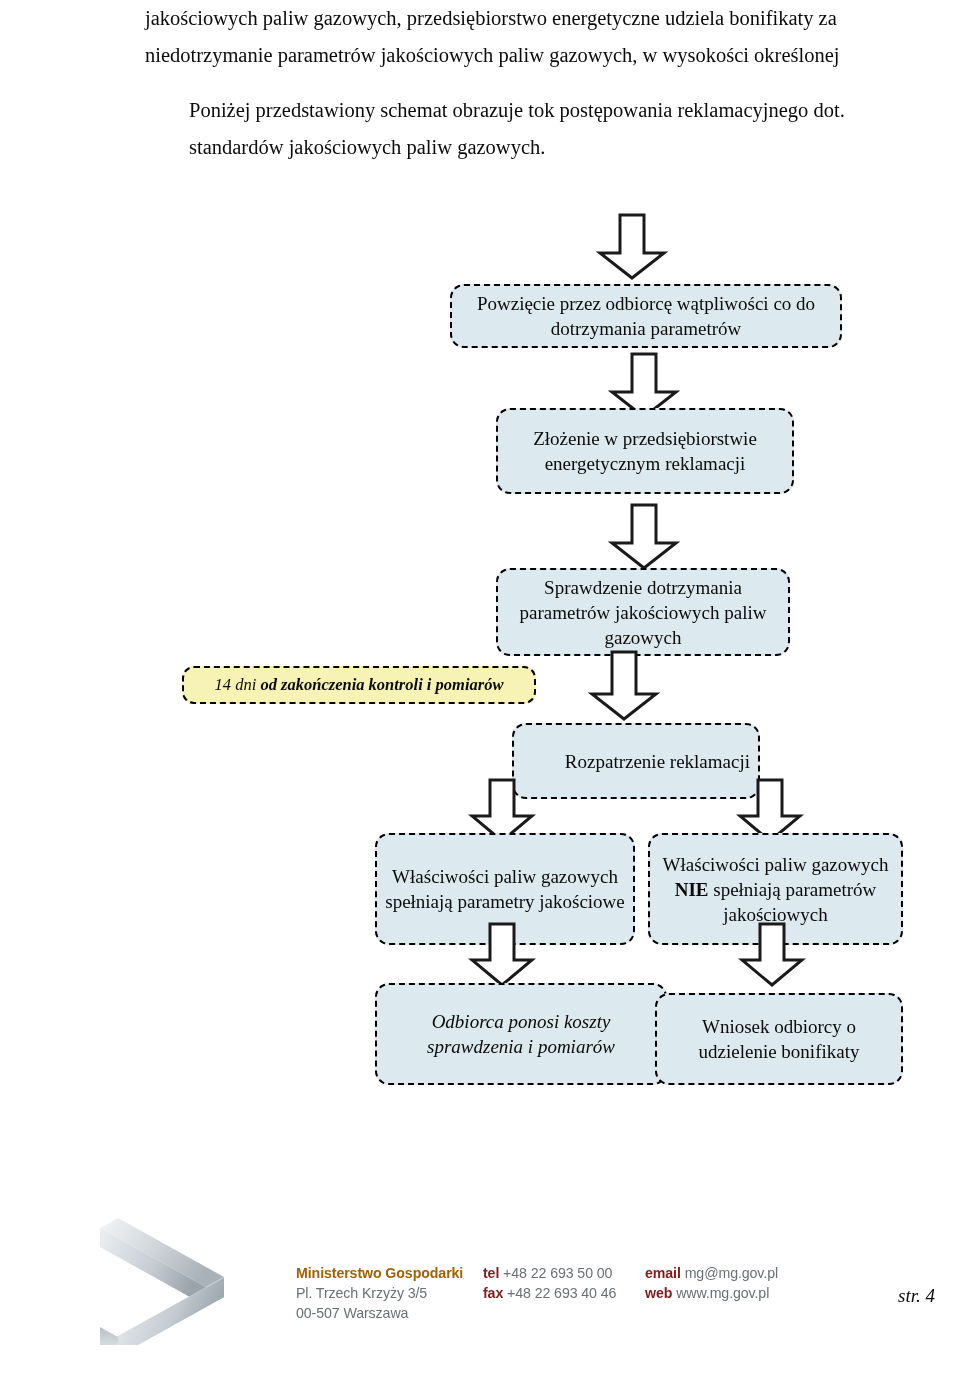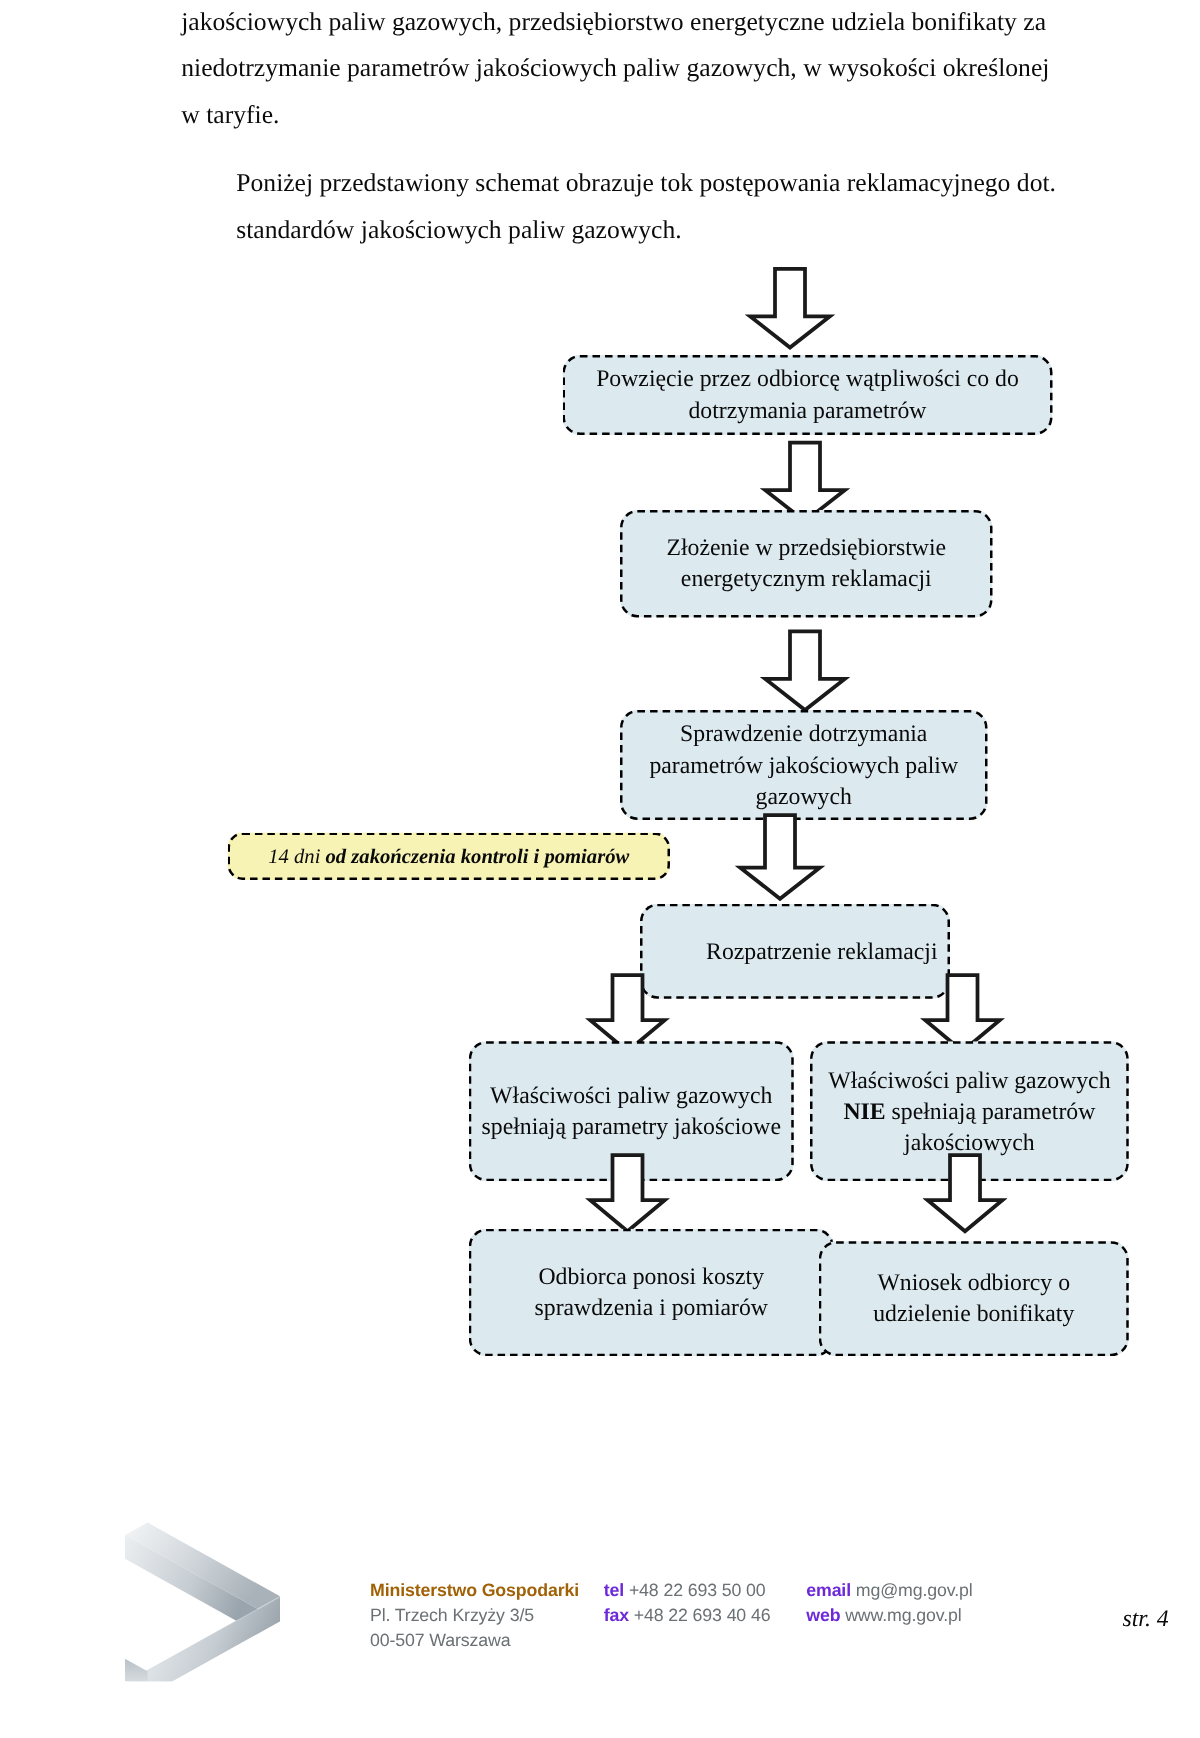--- a/index.html
+++ b/index.html
@@ -96,42 +96,41 @@
     font-family: "Liberation Sans", sans-serif;
     font-size: 14.2px;
     line-height: 20px;
     color: #6a7073;
     letter-spacing: -0.1px;
   }
   #footer-cols .col { margin-right: 0; }
   #col-addr { width: 187px; }
   #col-tel  { width: 162px; }
   #col-web  { width: 200px; }
-  #footer-cols b { font-weight: bold; color: #6d28d9; }
+  #footer-cols b { font-weight: bold; color: #7f1d1d; }
   .addr-l1 { font-weight: bold; color: #a16207; }
 
   #page-num {
     position: absolute;
     left: 898px;
     top: 1285px;
     font-family: "Liberation Serif", serif;
     font-style: italic;
     font-size: 19px;
     color: #0a0a0a;
     white-space: nowrap;
   }
 </style>
 </head>
 <body>
 
 <div id="doc-text">
   <p class="para first">
     <span class="jline">jakościowych paliw gazowych, przedsiębiorstwo energetyczne udziela bonifikaty za</span>
     <span class="jline">niedotrzymanie parametrów jakościowych paliw gazowych, w wysokości określonej</span>
-    <span class="jline last">w taryfie.</span>
   </p>
   <p class="para second">
     <span class="jline" style="text-indent:44px;">Poniżej przedstawiony schemat obrazuje tok postępowania reklamacyjnego dot.</span>
     <span class="jline last">standardów jakościowych paliw gazowych.</span>
   </p>
 </div>
 
 <div id="flow">
 
   <div class="arrow" style="left:596px; top:213px;">
@@ -203,21 +202,21 @@
       <polygon points="22,2 46,2 46,38 64,38 34,63 4,38 22,38" fill="#ffffff" stroke="#1a1a1a" stroke-width="3" stroke-linejoin="miter"></polygon>
     </svg>
   </div>
 
   <div class="arrow" style="left:738px; top:922px;">
     <svg width="68" height="66" viewBox="0 0 68 66">
       <polygon points="22,2 46,2 46,38 64,38 34,63 4,38 22,38" fill="#ffffff" stroke="#1a1a1a" stroke-width="3" stroke-linejoin="miter"></polygon>
     </svg>
   </div>
 
-  <div class="node" id="n7" style="left:375px; top:983px; width:292px; height:102px;">
+  <div class="node" id="n7" style="left:375px; top:983px; width:292px; height:102px;font-style:italic;">
     <span>Odbiorca ponosi koszty sprawdzenia i pomiarów</span>
   </div>
 
   <div class="node" id="n8" style="left:655px; top:993px; width:248px; height:92px;">
     <span>Wniosek odbiorcy o udzielenie bonifikaty</span>
   </div>
 
 </div>
 
 <div id="logo">

